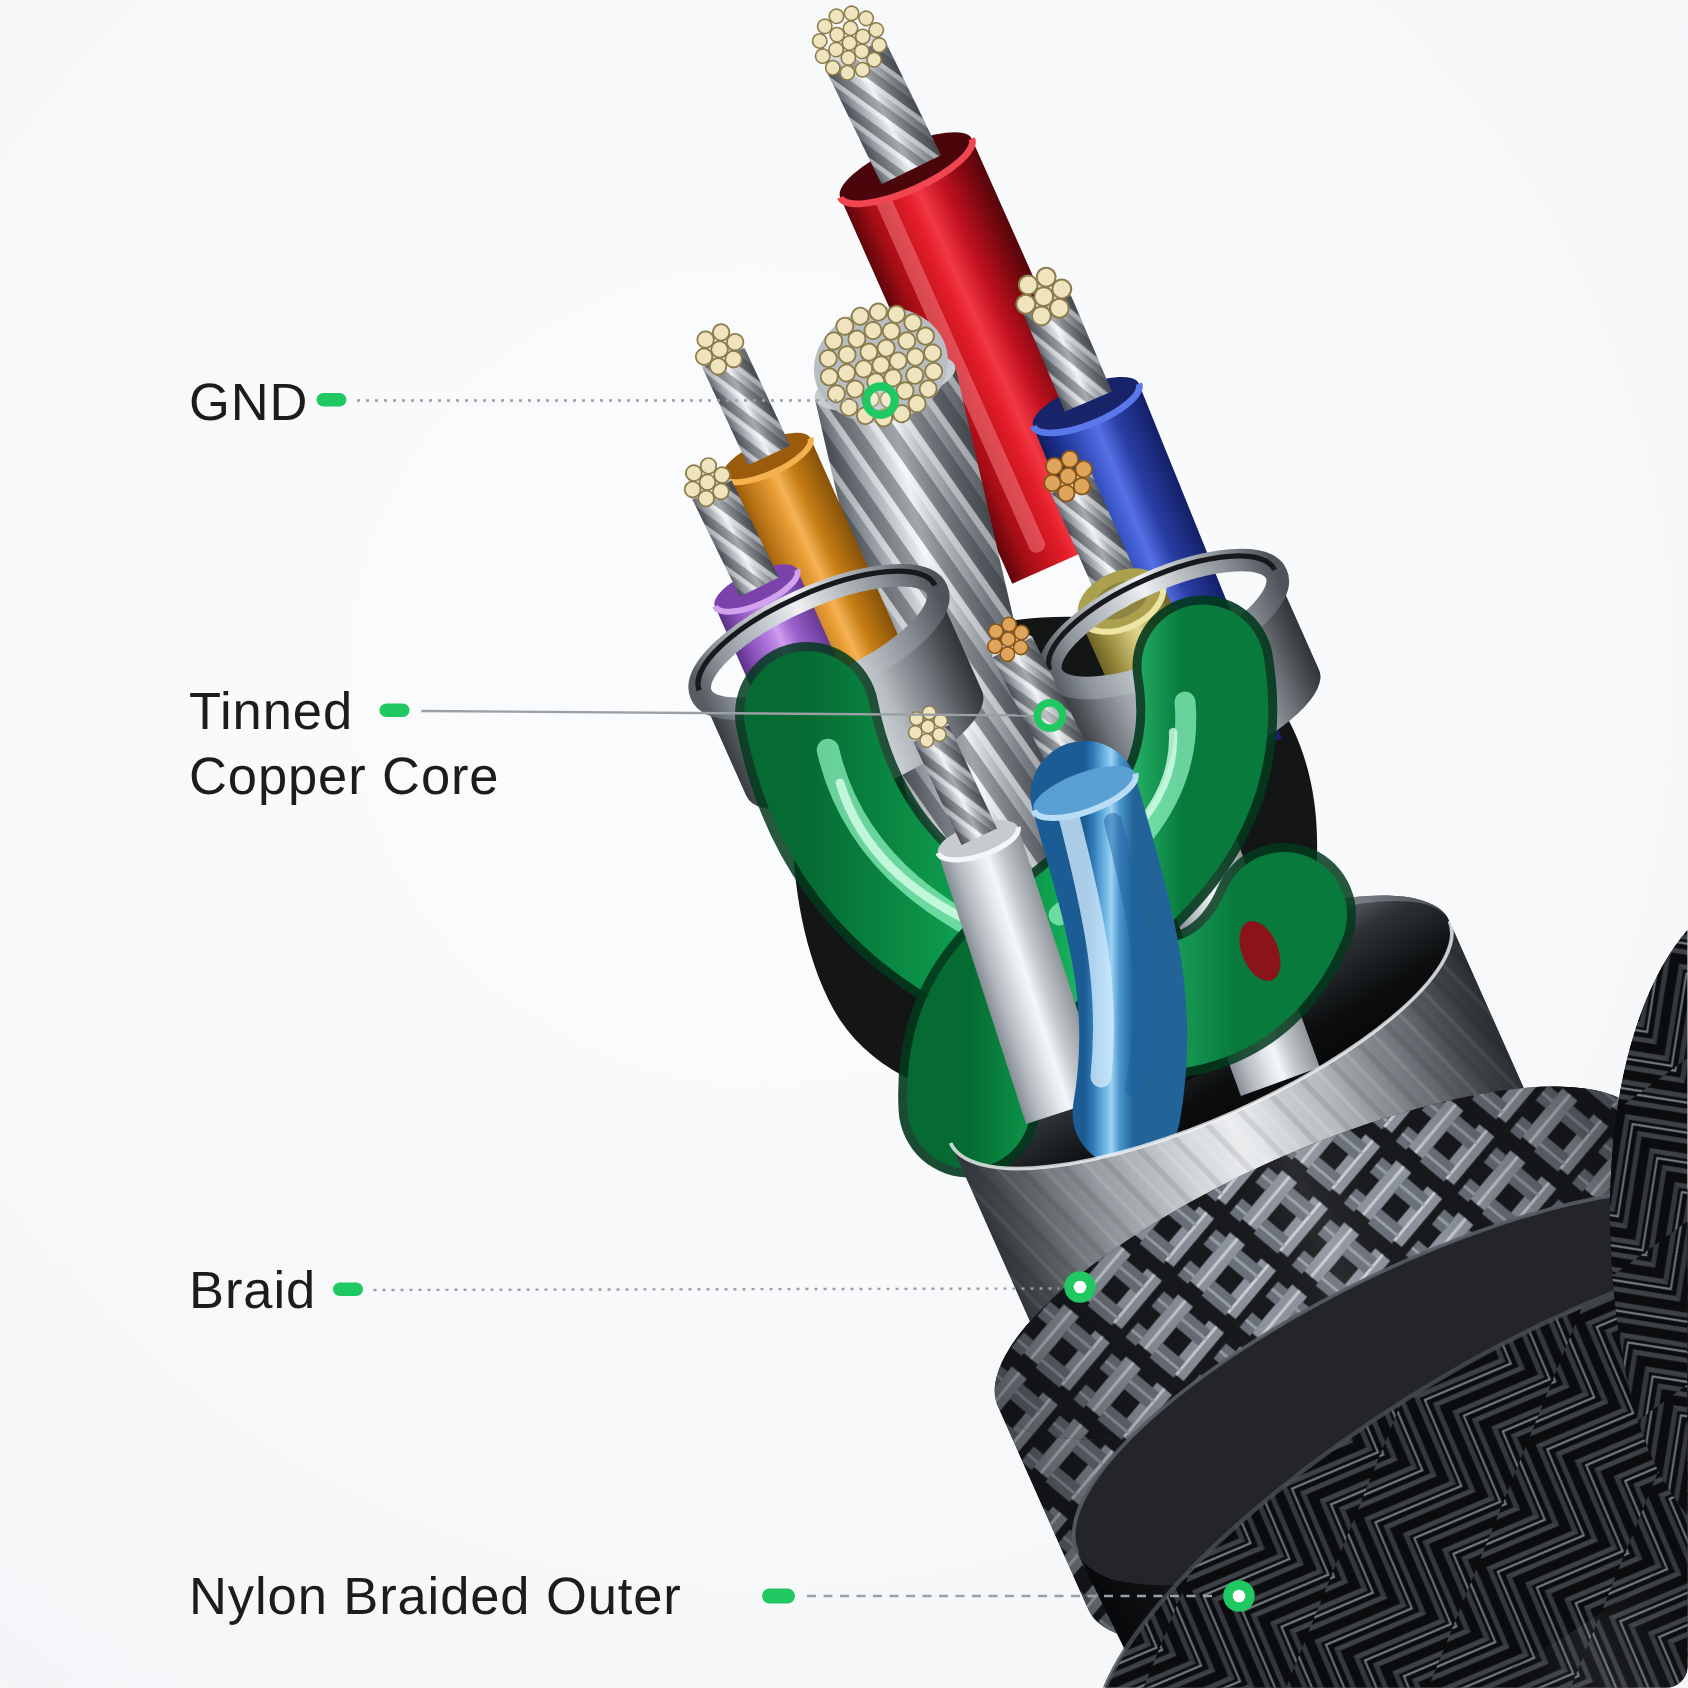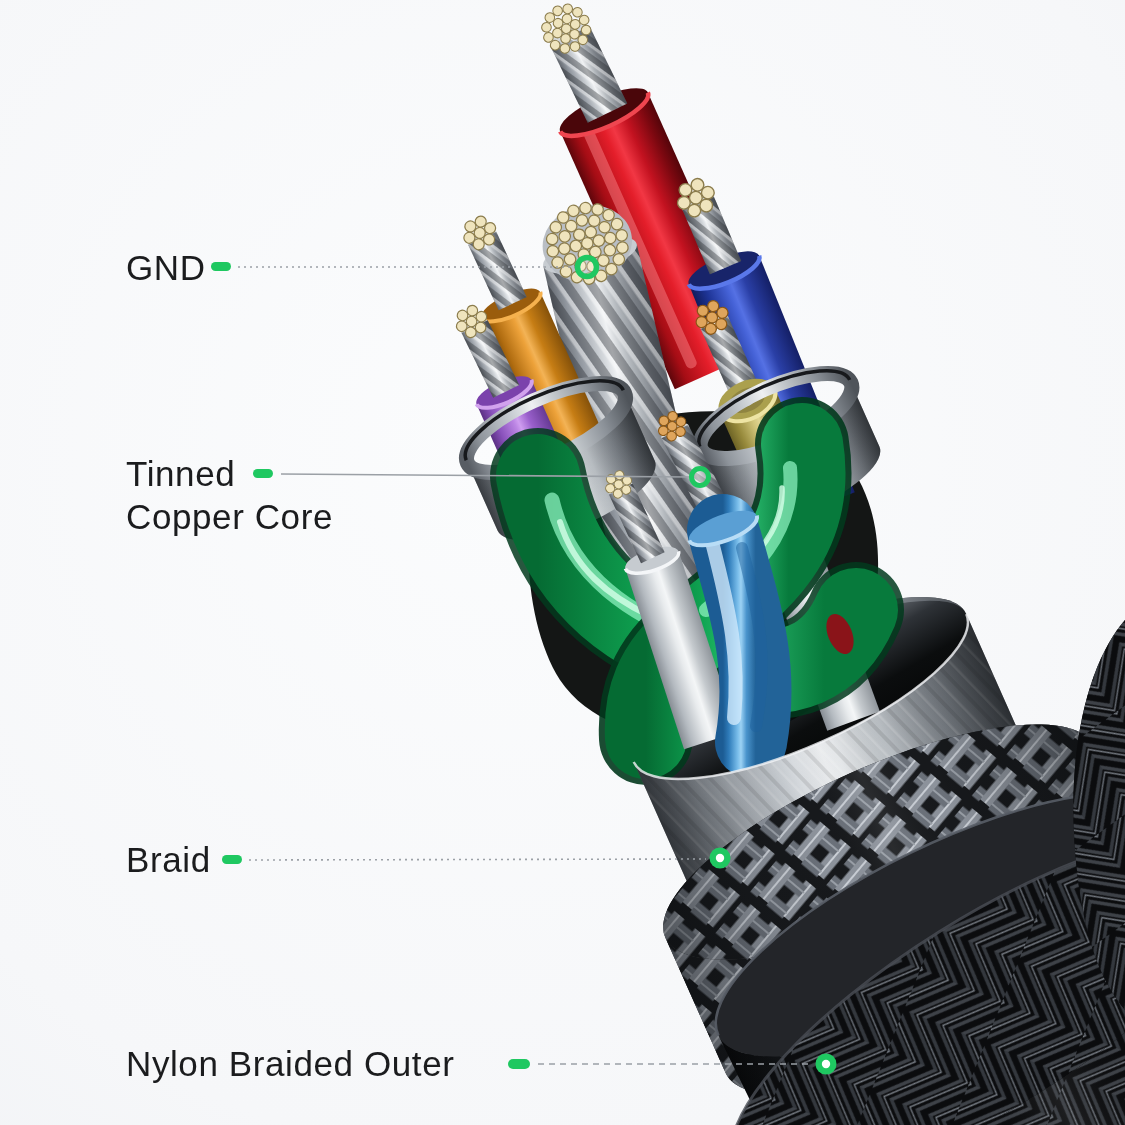--- a/index.html
+++ b/index.html
@@ -1,17 +1,17 @@
 <!DOCTYPE html>
 <html><head>
 <meta charset="utf-8">
 <style>
   html,body{margin:0;padding:0;background:#f5f6f8;}
   #stage{position:relative;width:1125px;height:1125px;overflow:hidden;
-         font-family:"Liberation Sans",sans-serif;}
+         font-family:"Liberation Sans",sans-serif;border-radius:14px;}
   svg{display:block}
   text.lbl{font-family:"Liberation Sans",sans-serif;font-size:35px;font-weight:500;
            fill:#1b1c1e;letter-spacing:.6px;}
   .cream{fill:#efe4bd;stroke:#8b7c4c;stroke-width:1.3px;}
   .copper{fill:#dfa55c;stroke:#8a5716;stroke-width:1.3px;}
   .leader{stroke:#9ba0a6;stroke-width:1.6;fill:none;}
   .dashm{fill:#1fc861;}
 </style>
 </head>
 <body>

